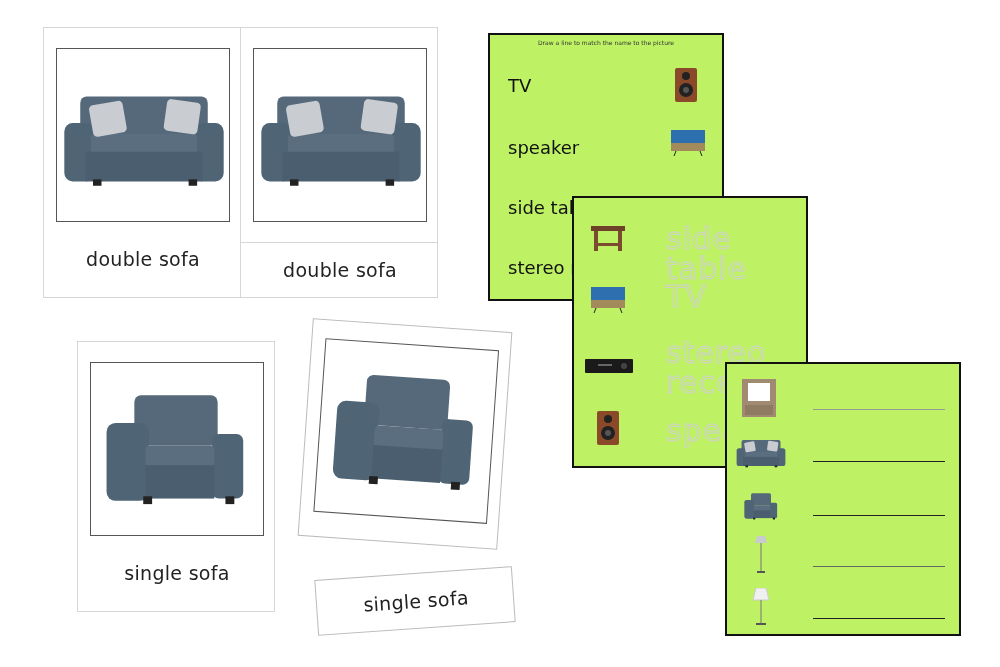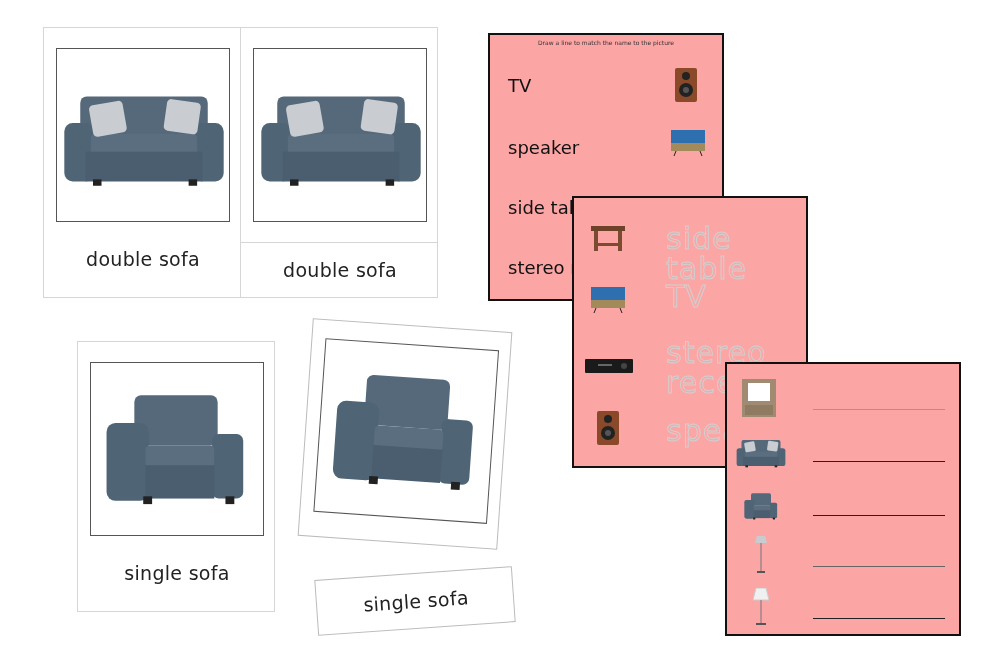--- a/index.html
+++ b/index.html
@@ -1,21 +1,21 @@
 <!DOCTYPE html>
 <html><head>
 <meta charset="utf-8">
 <style>
   html, body { margin:0; padding:0; }
   body { width:1000px; height:667px; background:#ffffff; position:relative; overflow:hidden;
          font-family:"DejaVu Sans", sans-serif; color:#222; }
   .card { position:absolute; background:#fff; border:1px solid #d6d6d6; box-sizing:border-box; }
   .frame { position:absolute; border:1px solid #555; background:#fff; box-sizing:border-box; }
   .label { position:absolute; text-align:center; font-size:19px; color:#222; letter-spacing:0.3px; }
-  .sheet { position:absolute; background:#fca5a5; border:2px solid #111; box-sizing:border-box; }
+  .sheet { position:absolute; background:#bef264; border:2px solid #111; box-sizing:border-box; }
   .ws-word { position:absolute; font-size:18px; color:#111; }
   .trace { position:absolute; font-size:30px; color:transparent; -webkit-text-stroke:1px #d0d0d0; letter-spacing:1px; line-height:1; }
   .line { position:absolute; height:1px; background:#222; }
 </style>
 </head>
 <body>
 
 <svg width="0" height="0" style="position:absolute">
   <defs>
     <g id="sofa2">

